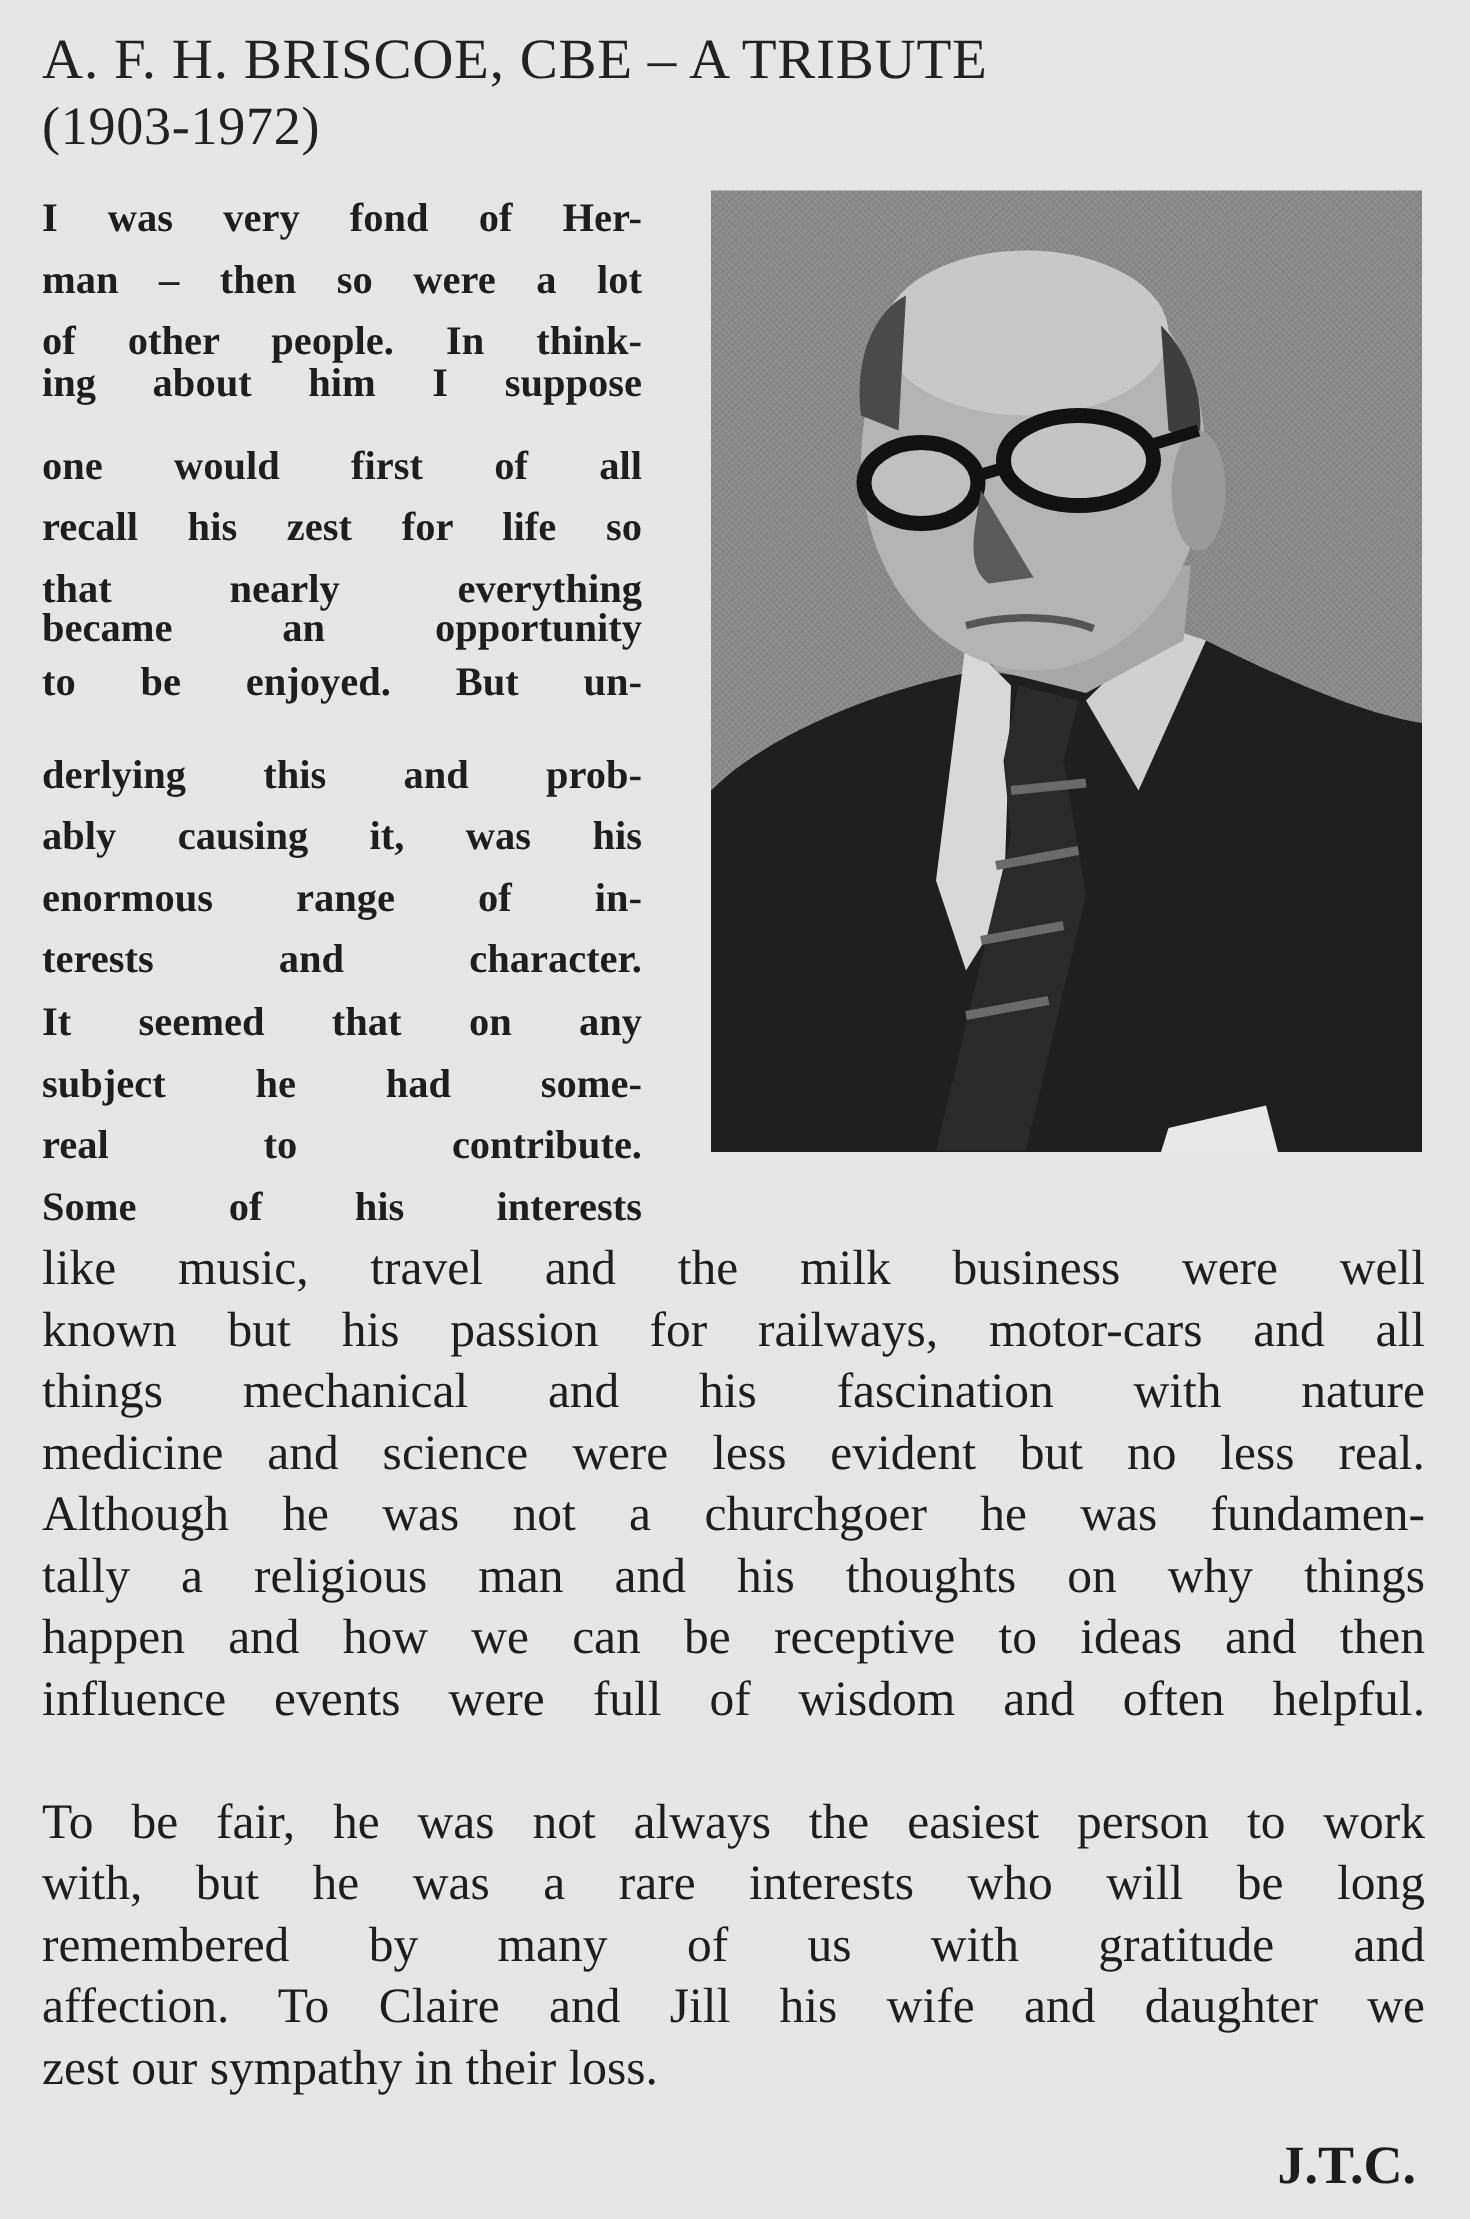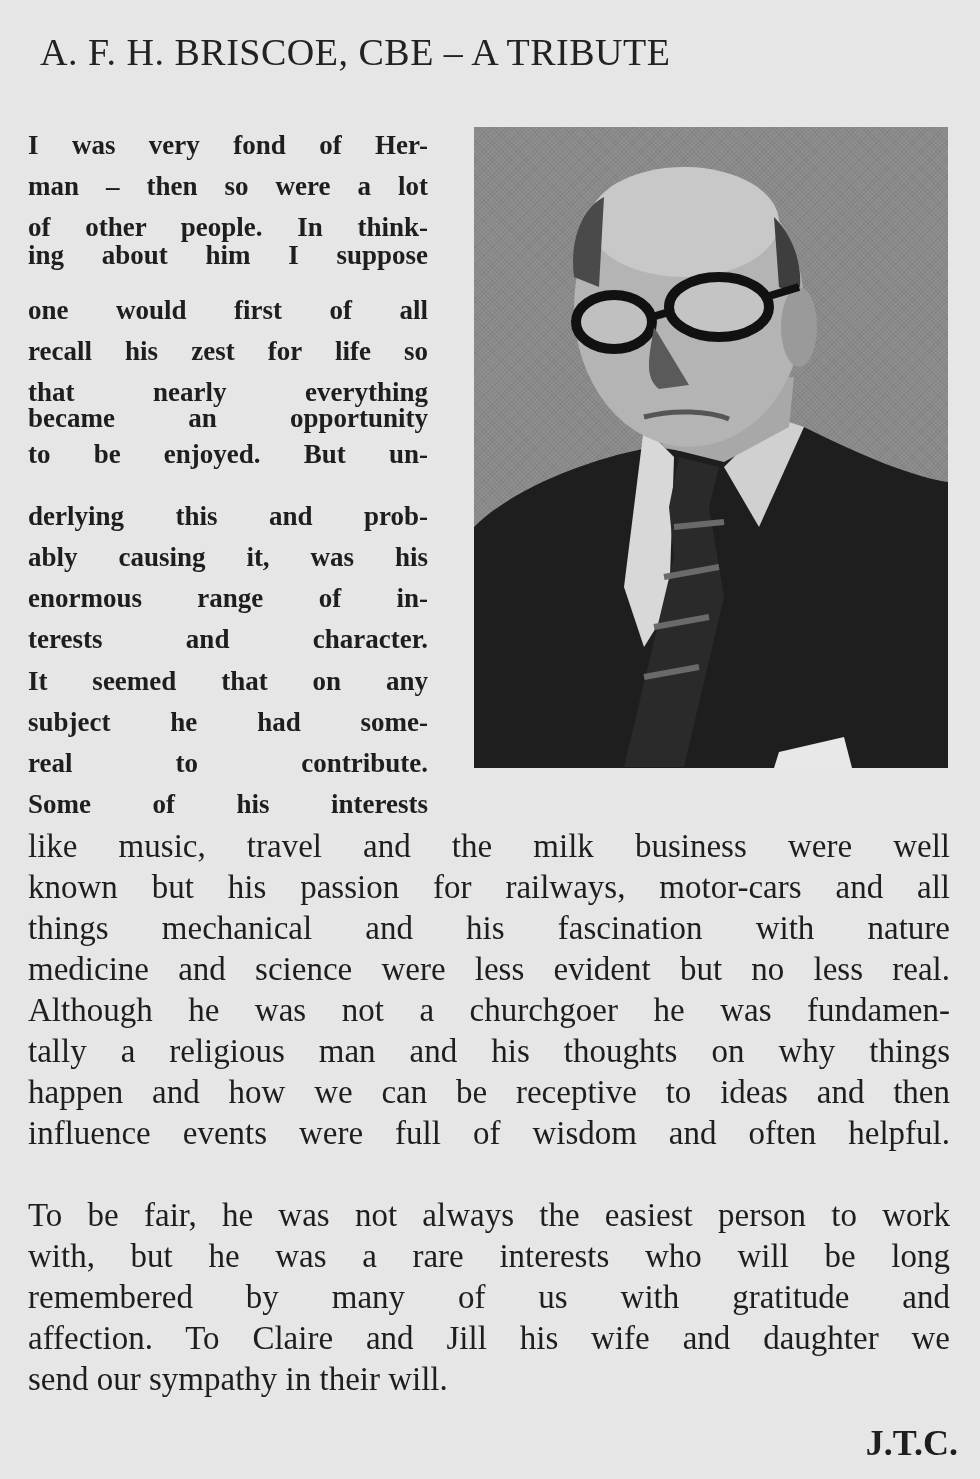--- a/index.html
+++ b/index.html
@@ -6,21 +6,21 @@
   body {
     width: 980px; height: 1479px; overflow: hidden;
     background: #e6e6e6;
     color: #1c1c1c;
     font-family: "Liberation Serif", "DejaVu Serif", serif;
     position: relative;
   }
   .title {
     position: absolute; left: 28px; top: 18px;
     font-size: 38px; line-height: 44px; letter-spacing: 0.5px;
-    font-weight: normal; margin: 12px; color: #222;
+    font-weight: normal; margin: 0; color: #222;
   }
   .title .line { display: block; }
   .title .years { font-size: 36px; }
   .col-line {
     position: absolute; left: 28px; width: 400px;
     font-size: 27px; line-height: 41px; font-weight: bold;
     text-align: justify; text-align-last: justify;
     white-space: nowrap; color: #1e1e1e;
   }
   .full-line {
@@ -33,29 +33,30 @@
   .photo {
     position: absolute; left: 474px; top: 127px;
     width: 474px; height: 641px; overflow: hidden;
     background:
       repeating-linear-gradient(45deg, rgba(0,0,0,0.06) 0 1px, transparent 1px 3px),
       repeating-linear-gradient(-45deg, rgba(0,0,0,0.06) 0 1px, transparent 1px 3px),
       #8f8f8f;
   }
   .photo svg { display: block; }
   .signature {
-    position: absolute; right: 22px; top: 1422px;
+    position: absolute; right: 36px; top: 1422px;
     font-size: 36px; font-weight: bold; color: #1e1e1e;
   }
 </style>
 </head>
 <body>
 
 <h1 class="title">
   <span class="line">A. F. H. BRISCOE, CBE – A TRIBUTE</span>
+  <span class="line years">(1903-1972)</span>
 </h1>
 
 <div>
   <div class="col-line" style="top:125px">I was very fond of Her-</div>
   <div class="col-line" style="top:166px">man – then so were a lot</div>
   <div class="col-line" style="top:207px">of other people. In think-</div>
   <div class="col-line" style="top:235px">ing about him I suppose</div>
   <div class="col-line" style="top:290px">one would first of all</div>
   <div class="col-line" style="top:331px">recall his zest for life so</div>
   <div class="col-line" style="top:372px">that nearly everything</div>
@@ -114,16 +115,16 @@
   <div class="full-line" style="top:1031px">tally a religious man and his thoughts on why things</div>
   <div class="full-line" style="top:1072px">happen and how we can be receptive to ideas and then</div>
   <div class="full-line" style="top:1113px">influence events were full of wisdom and often helpful.</div>
 </div>
 
 <div>
   <div class="full-line" style="top:1195px">To be fair, he was not always the easiest person to work</div>
   <div class="full-line" style="top:1236px">with, but he was a rare interests who will be long</div>
   <div class="full-line" style="top:1277px">remembered by many of us with gratitude and</div>
   <div class="full-line" style="top:1318px">affection. To Claire and Jill his wife and daughter we</div>
-  <div class="full-line last" style="top:1359px">send our sympathy in their will.</div>
+  <div class="full-line last" style="top:1359px">zest our sympathy in their loss.</div>
 </div>
 
 <div class="signature">J.T.C.</div>
 
 </body></html>

